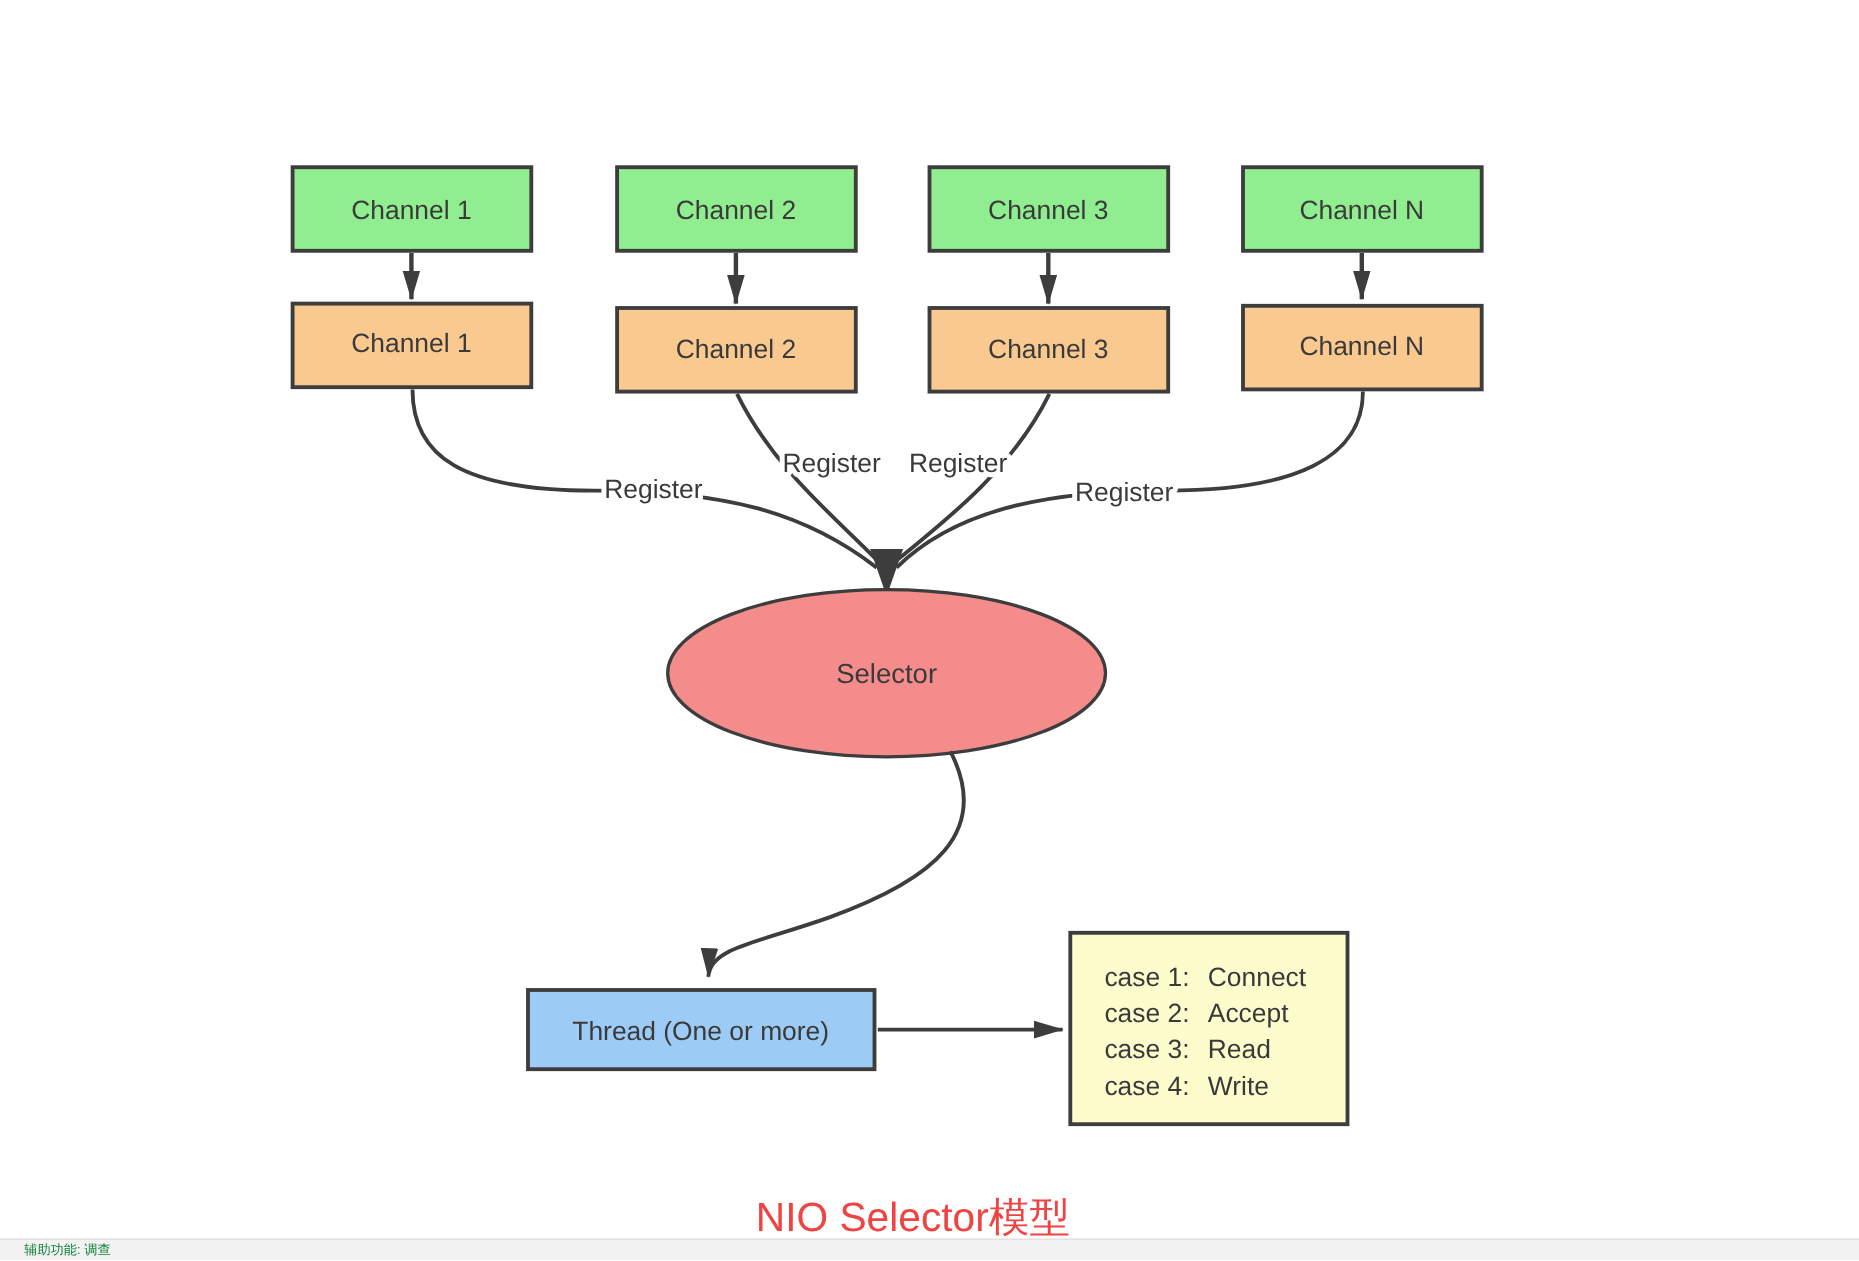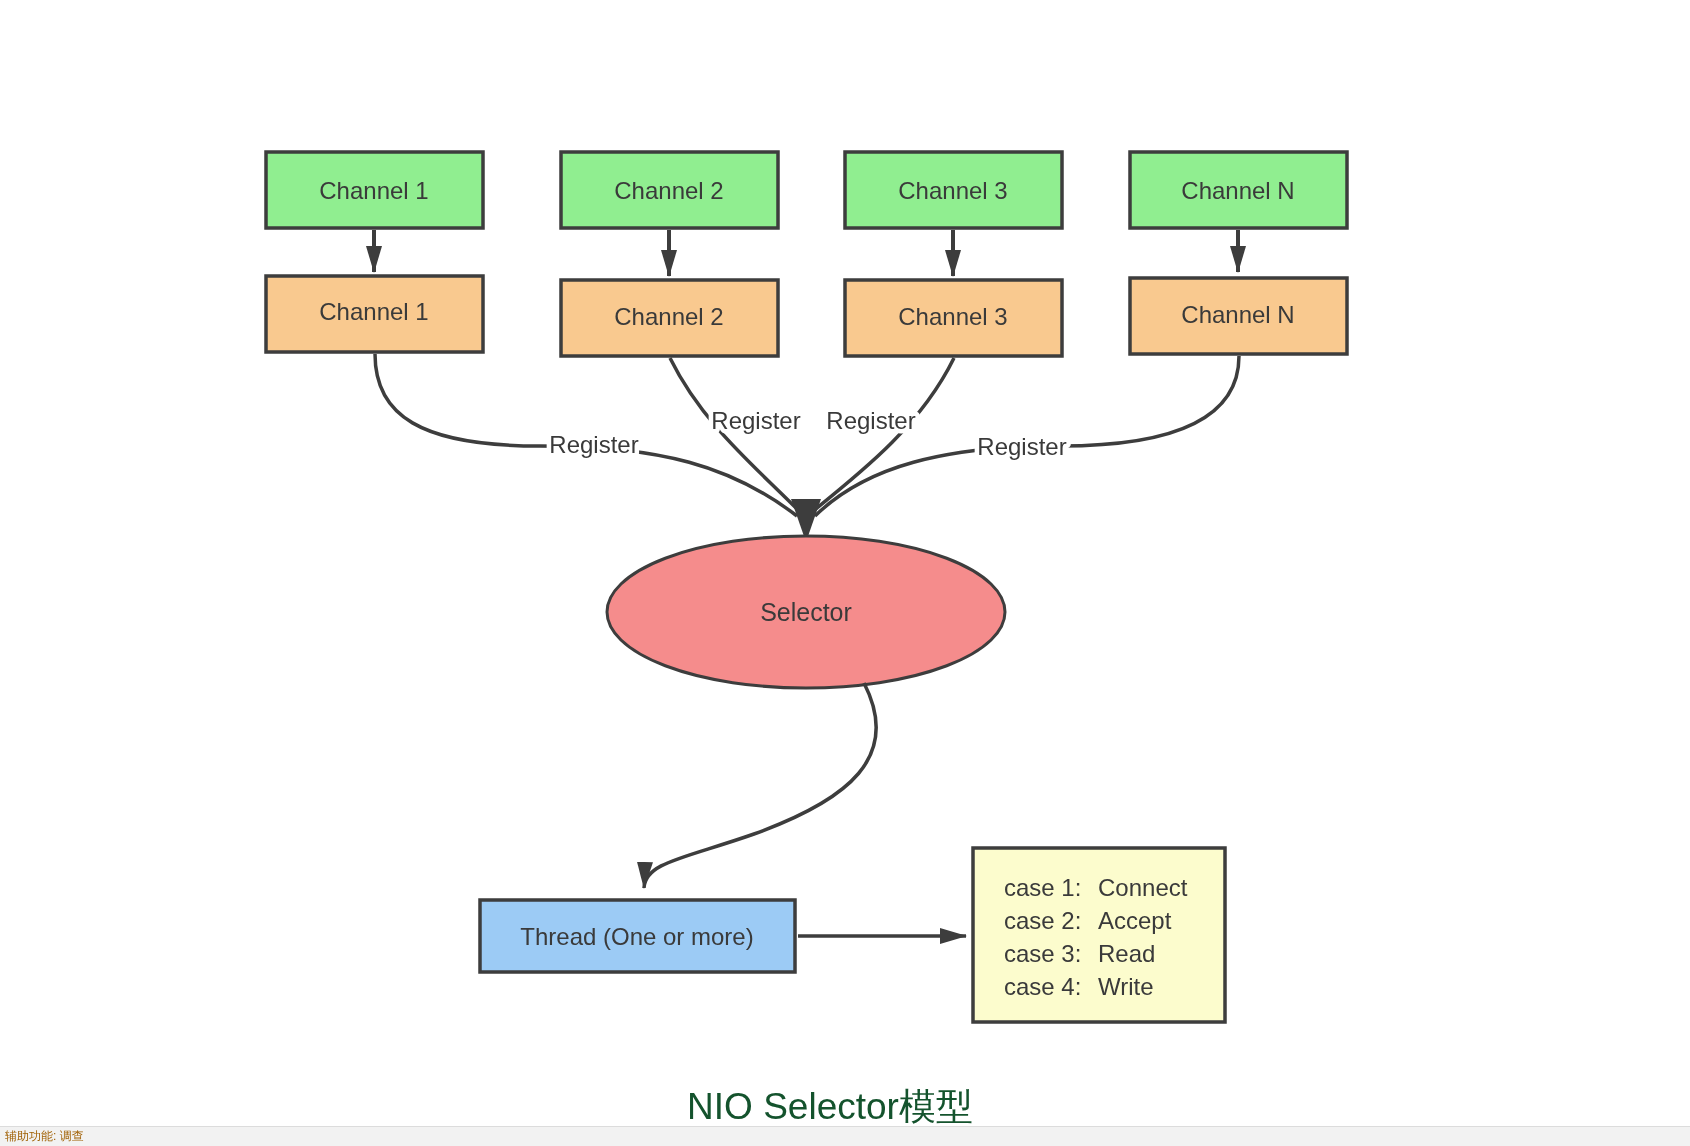--- a/index.html
+++ b/index.html
@@ -54,39 +54,39 @@
     fill: #3a3a3a;
     white-space: pre;
   }
   .diagram-caption {
     position: absolute;
     left: 0;
     top: 1082px;
     width: 1660px;
     text-align: center;
     font-size: 37px;
-    color: #14532d;
+    color: #ef4444;
     white-space: nowrap;
   }
   .status-bar {
     position: absolute;
     left: 0;
     bottom: 0;
     width: 100%;
     height: 20px;
     background: #f2f2f2;
     border-top: 1px solid #dcdcdc;
     display: flex;
     align-items: center;
     box-sizing: border-box;
   }
   .status-item {
     font-size: 12px;
-    color: #a16207;
-    padding-left: 5px;
+    color: #15803d;
+    padding-left: 22px;
     white-space: nowrap;
     cursor: pointer;
   }
 </style>
 </head>
 <body>
 
 <div class="page">
 
 

